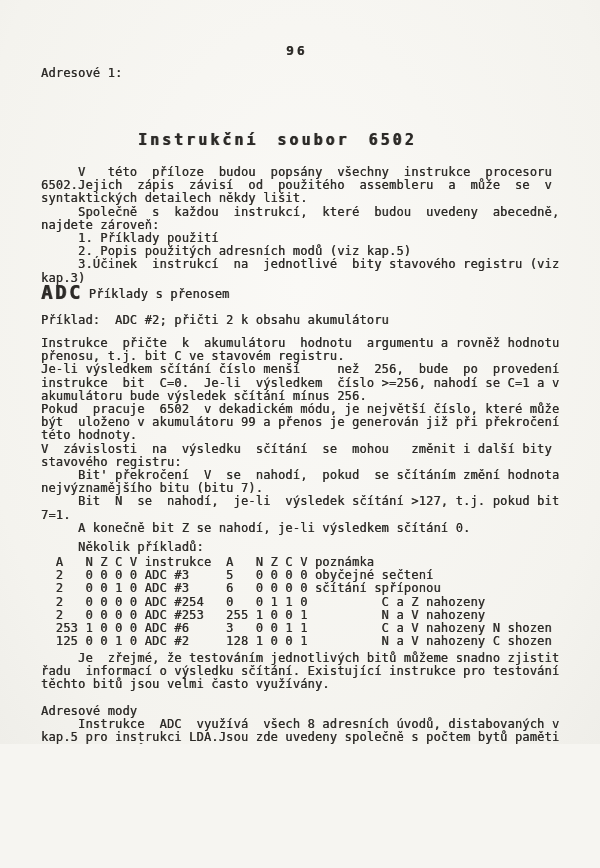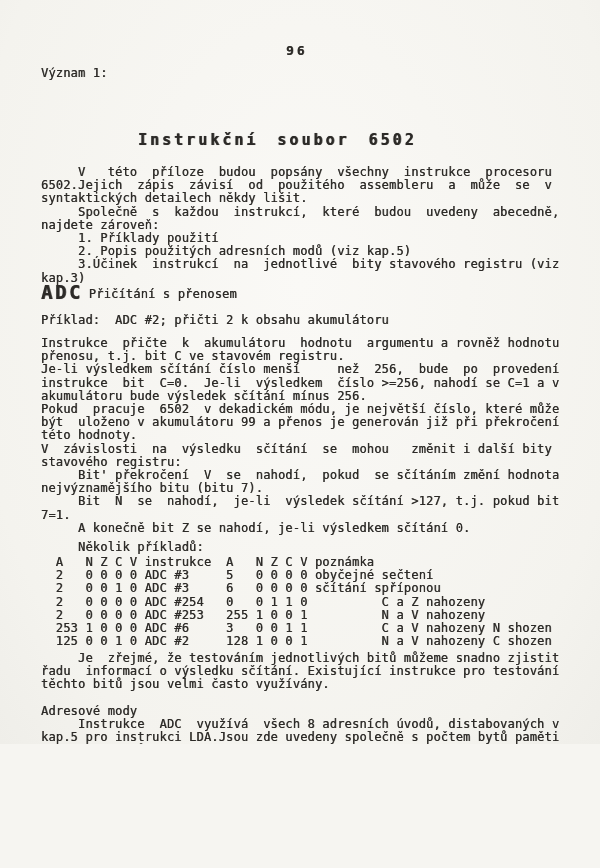--- a/index.html
+++ b/index.html
@@ -55,35 +55,35 @@
   .addr-para { top: 718px; }
   .addr-table { top: 767px; }
 </style>
 </head>
 <body>
 
 <div class="page">
 
   <div class="txt page-number">96</div>
 
-  <div class="txt appendix">Význam 1:</div>
+  <div class="txt appendix">Adresové 1:</div>
 
   <h1 class="txt title">Instrukční soubor 6502</h1>
 
   <pre class="txt intro">     V   této  příloze  budou  popsány  všechny  instrukce  procesoru
 6502.Jejich  zápis  závisí  od  použitého  assembleru  a  může  se  v
 syntaktických detailech někdy lišit.
      Společně  s  každou  instrukcí,  které  budou  uvedeny  abecedně,
 najdete zároveň:
      1. Příklady použití
      2. Popis použitých adresních modů (viz kap.5)
      3.Účinek  instrukcí  na  jednotlivé  bity stavového registru (viz
 kap.3)</pre>
 
-  <div class="txt adc-heading"><span class="mnemonic">ADC</span><span>Přičítání s přenosem</span></div>
+  <div class="txt adc-heading"><span class="mnemonic">ADC</span><span>Příklady s přenosem</span></div>
 
   <pre class="txt example-line">Příklad:  ADC #2; přičti 2 k obsahu akumulátoru</pre>
 
   <pre class="txt description">Instrukce  přičte  k  akumulátoru  hodnotu  argumentu a rovněž hodnotu
 přenosu, t.j. bit C ve stavovém registru.
 Je-li výsledkem sčítání číslo menší     než  256,  bude  po  provedení
 instrukce  bit  C=0.  Je-li  výsledkem  číslo &gt;=256, nahodí se C=1 a v
 akumulátoru bude výsledek sčítání mínus 256.
 Pokud  pracuje  6502  v dekadickém módu, je největší číslo, které může
 být  uloženo v akumulátoru 99 a přenos je generován již při překročení

